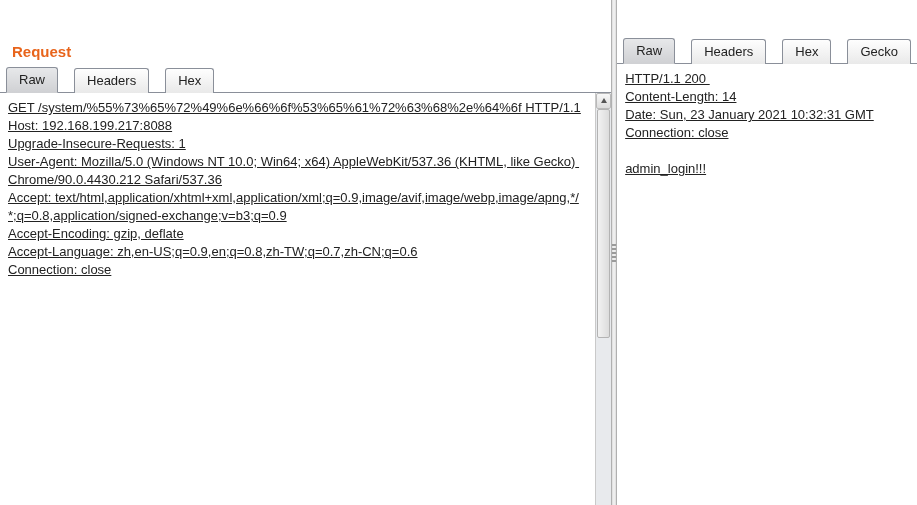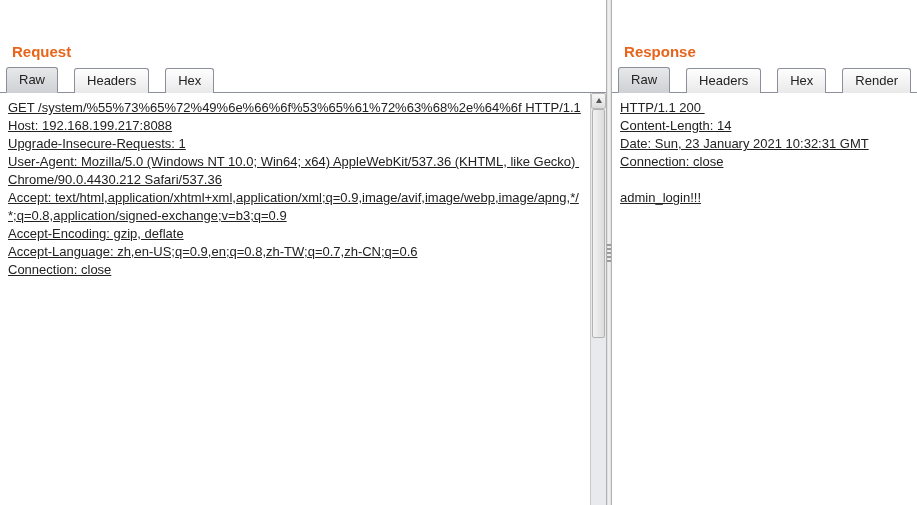--- a/index.html
+++ b/index.html
@@ -153,26 +153,25 @@
         </div>
       </div>
     </div>
   </div>
 
   <div class="divider">
     <div class="divider-grip"></div>
   </div>
 
   <div class="panel panel-right">
-    <div class="panel-title">Response</div>
     <div class="tabbar">
       <div class="tab active">Raw</div>
       <div class="tab">Headers</div>
       <div class="tab">Hex</div>
-      <div class="tab">Render</div>
+      <div class="tab">Gecko</div>
     </div>
     <div class="body-wrap">
       <div class="body-content">HTTP/1.1 200 
 Content-Length: 14
 Date: Sun, 23 January 2021 10:32:31 GMT
 Connection: close
 
 admin_login!!!</div>
     </div>
   </div>

